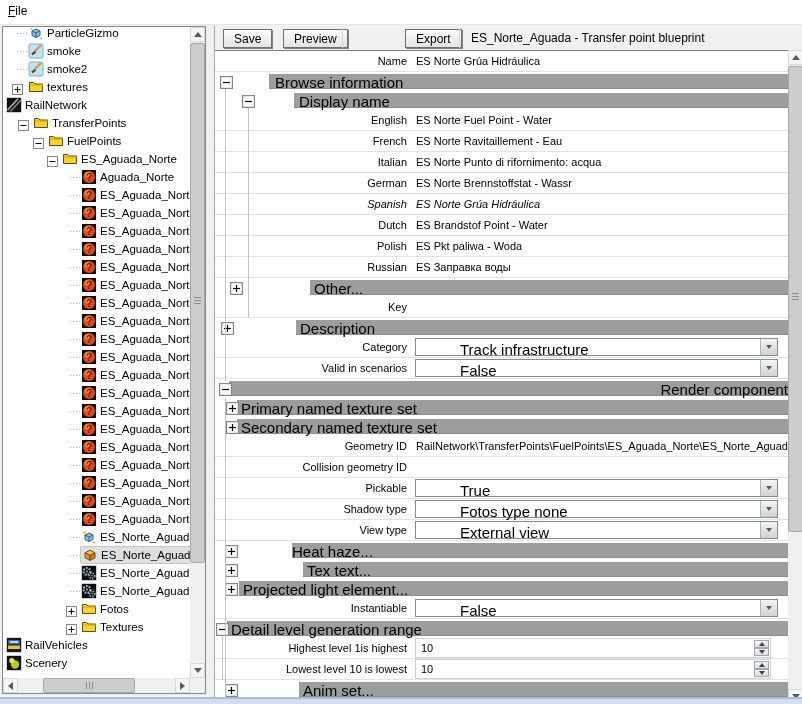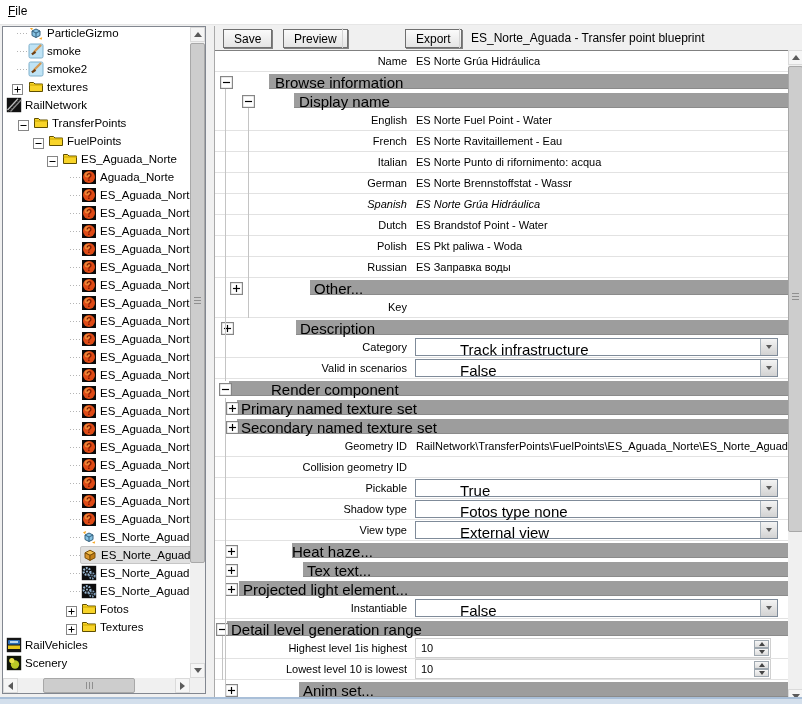--- a/index.html
+++ b/index.html
@@ -722,21 +722,21 @@
       <div class="prow fieldr" style="top: 307px;">
         <span class="plabel">Valid in scenarios</span>
         <div class="combo">
           <span class="ctext">False</span>
           <div class="cbtn">
             <div class="tri dn" style="border-width:4px 3.5px 0 3.5px;"></div>
           </div>
         </div>
       </div>
       <div class="prow phead" style="top: 330px;">
-        <div class="pbar" style="left: 14px;"><span style="padding-left: 42px;">Render component</span></div>
+        <div class="pbar" style="left: 14px; text-align: right;"><span style="padding-left: 42px;">Render component</span></div>
         <span class="pbtn" style="left: 4px;"><svg width="13" height="13" viewBox="0 0 11 11">
             <rect x="0.5" y="0.5" width="10" height="10" fill="#FFF" stroke="#868686"></rect>
             <line x1="2.5" y1="5.5" x2="8.5" y2="5.5" stroke="#000"></line>
           </svg></span>
       </div>
       <div class="prow phead" style="top: 349px;">
         <div class="pbar" style="left: 22px;"><span style="padding-left: 4px;">Primary named texture set</span></div>
         <span class="pbtn" style="left: 11px;"><svg width="13" height="13" viewBox="0 0 11 11">
             <rect x="0.5" y="0.5" width="10" height="10" fill="#FFF" stroke="#868686"></rect>
             <line x1="2.5" y1="5.5" x2="8.5" y2="5.5" stroke="#000"></line>

